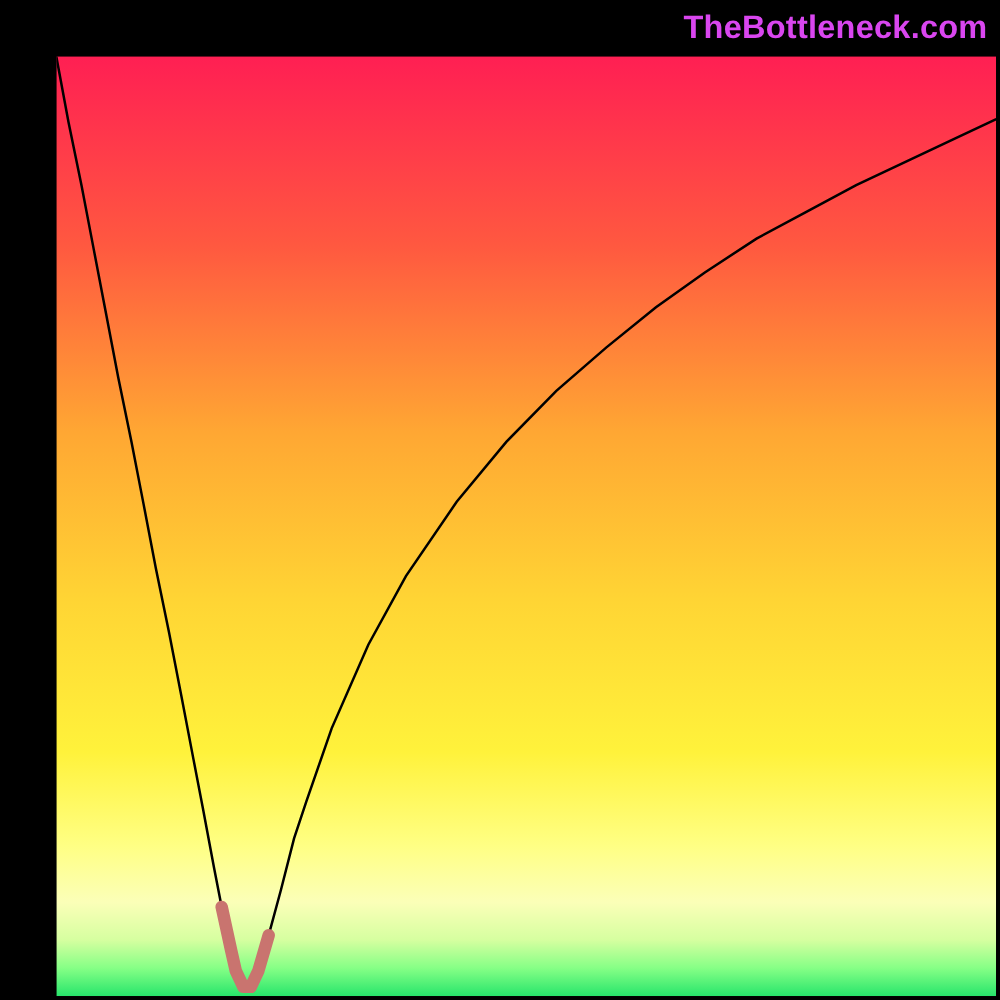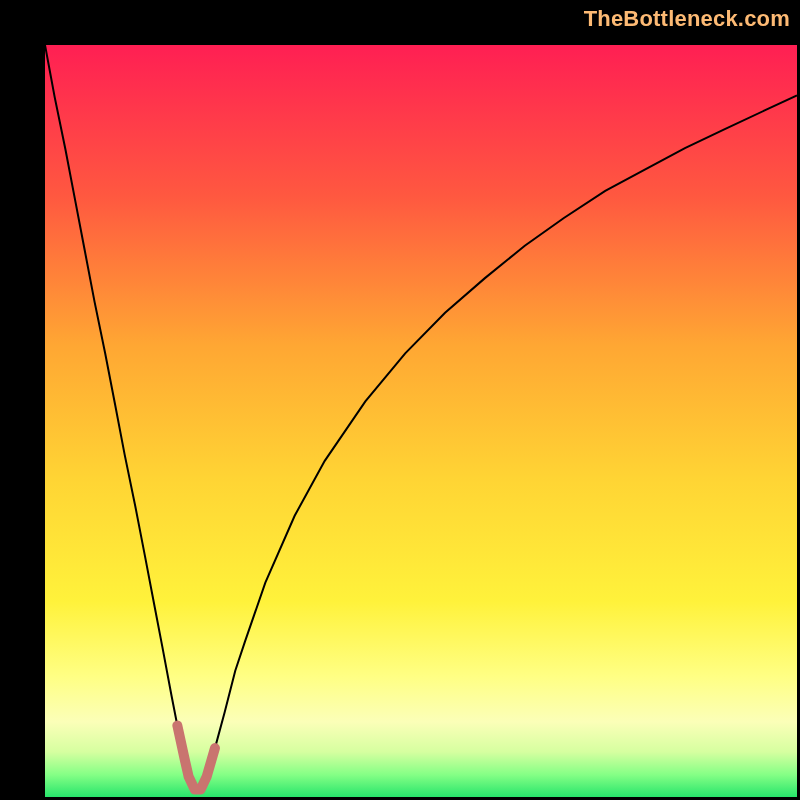--- a/index.html
+++ b/index.html
@@ -32,23 +32,23 @@
   }
   .curve {
     position: absolute;
     inset: 0;
   }
   .watermark {
     position: absolute;
     top: 6px;
     right: 10px;
     font-family: Arial, Helvetica, sans-serif;
-    font-size: 22px;
+    font-size: 26px;
     font-weight: 600;
-    color: #fdba74;
+    color: #d946ef;
     letter-spacing: 0.2px;
   }
 </style>
 </head>
 <body>
 
 <div class="frame">
   <div class="plot-area">
     <svg class="gradient" viewBox="0 0 752 752" preserveAspectRatio="none">
       <defs>

